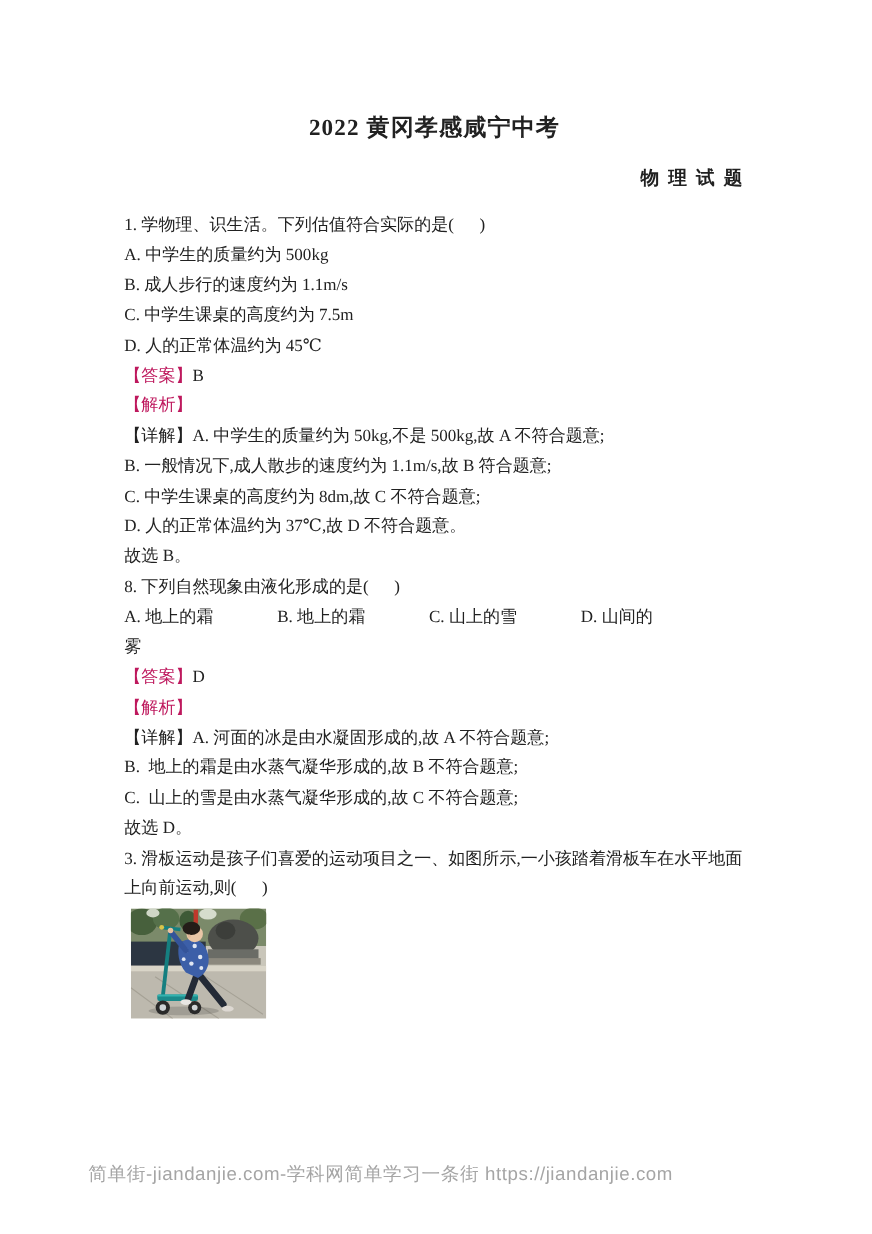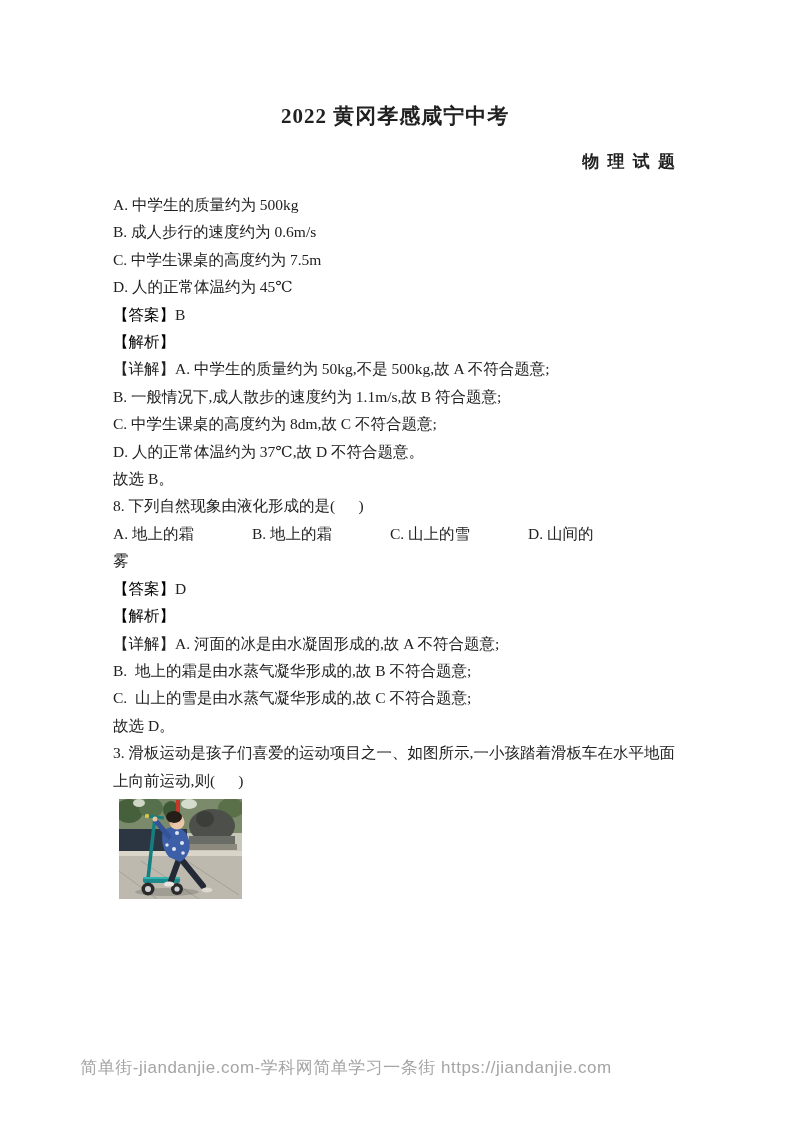--- a/index.html
+++ b/index.html
@@ -5,43 +5,44 @@
   html,body{margin:0;padding:0;}
   body{
     width:793px;height:1122px;background:#ffffff;position:relative;overflow:hidden;
     font-family:"Liberation Serif","DejaVu Serif",serif;color:#212121;
   }
   .page{position:absolute;left:113px;top:100px;width:564px;}
   .doc-title{font-size:21px;font-weight:bold;text-align:center;margin:0;line-height:32px;letter-spacing:1px;}
   .doc-subtitle{font-size:17px;font-weight:bold;text-align:right;margin:14px 0 13px 0;line-height:32px;letter-spacing:2px;}
   .section-heading{font-size:16.5px;font-weight:bold;line-height:33px;margin:4px 0 0 0;white-space:pre-wrap;text-align:justify;}
   .line{font-size:15.5px;line-height:27.4px;margin:0;white-space:pre-wrap;}
-  .blue{color:#000000;}
+  .blue{color:#be185d;}
   .optrow{display:flex;}
   .optrow .opt1{width:139px;flex:0 0 auto;}
   .optrow .opt2{width:138px;flex:0 0 auto;}
   .optrow .opt3{width:138px;flex:0 0 auto;}
   .optrow .opt4{flex:1 1 auto;}
   .photo{display:block;margin:5px 0 0 6px;width:123px;height:100px;}
   .footer{
     position:absolute;left:0;top:1056px;width:692px;text-align:center;
     font-size:17px;color:#a5a5a5;letter-spacing:0.5px;
     font-family:"Liberation Sans","DejaVu Sans",sans-serif;
   }
 </style>
 </head>
 <body>
 
 <div class="page">
 
   <h1 class="doc-title">2022 黄冈孝感咸宁中考</h1>
   <h2 class="doc-subtitle">物 理 试 题</h2>
 
+  <p class="line">1. 学物理、识生活。下列估值符合实际的是(      )</p>
   <p class="line">A. 中学生的质量约为 500kg</p>
-  <p class="line">B. 成人步行的速度约为 0.6m/s</p>
+  <p class="line">B. 成人步行的速度约为 1.1m/s</p>
   <p class="line">C. 中学生课桌的高度约为 7.5m</p>
   <p class="line">D. 人的正常体温约为 45℃</p>
   <p class="line"><span class="blue">【答案】</span><span>B</span></p>
   <p class="line"><span class="blue">【解析】</span></p>
   <p class="line">【详解】A. 中学生的质量约为 50kg,不是 500kg,故 A 不符合题意;</p>
   <p class="line">B. 一般情况下,成人散步的速度约为 1.1m/s,故 B 符合题意;</p>
   <p class="line">C. 中学生课桌的高度约为 8dm,故 C 不符合题意;</p>
   <p class="line">D. 人的正常体温约为 37℃,故 D 不符合题意。</p>
   <p class="line">故选 B。</p>
 

